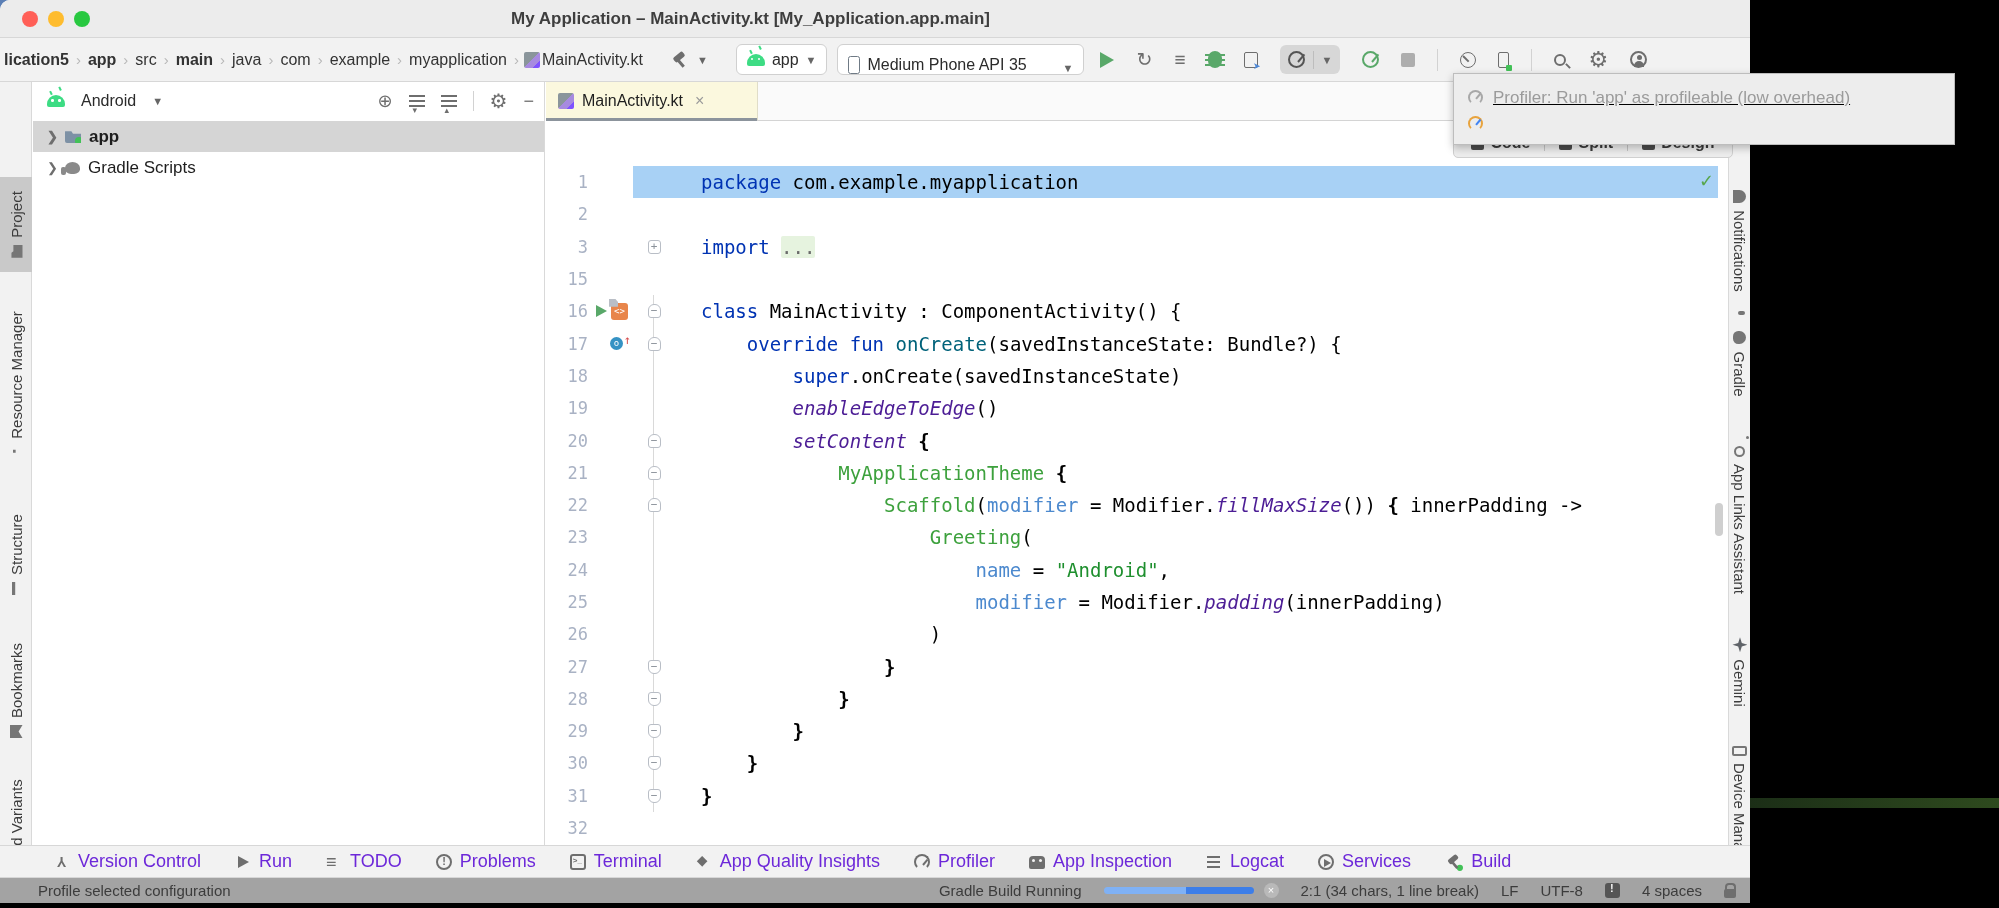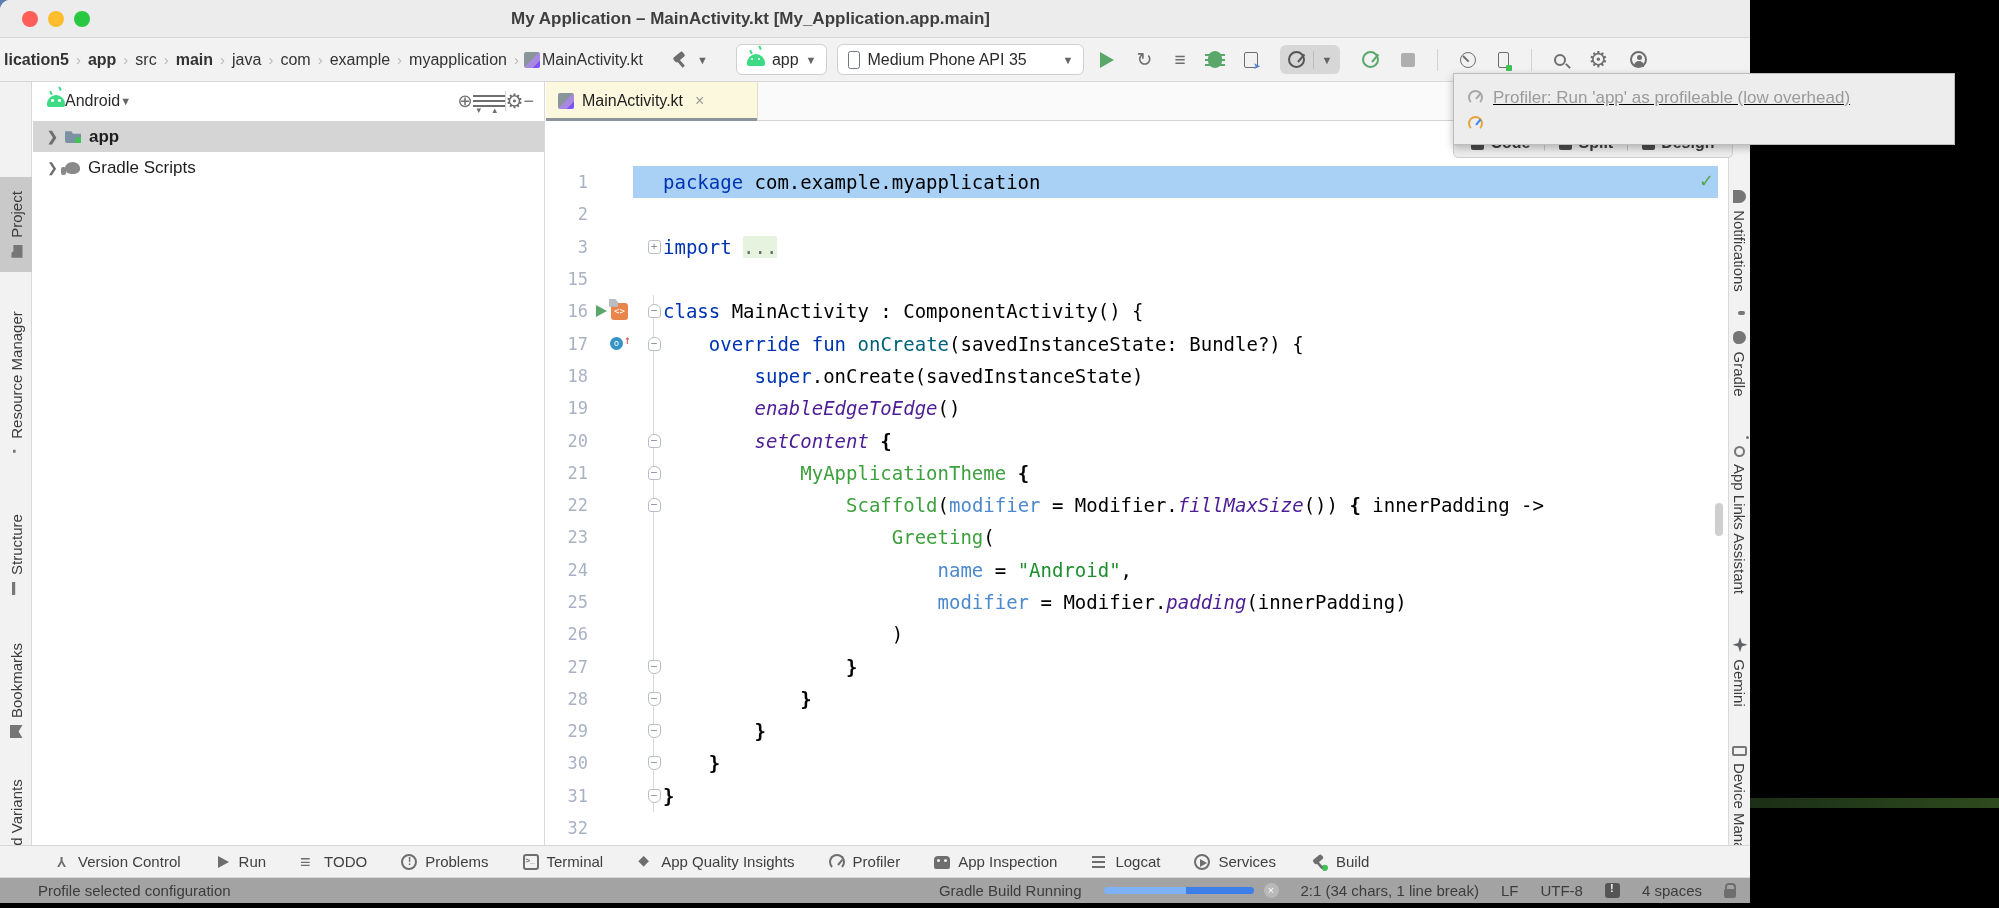--- a/index.html
+++ b/index.html
@@ -88,21 +88,21 @@
   .sicon.elephant { border-radius:50% 50% 40% 40%; }
   .sicon.elephant::after { content:""; position:absolute; left:-3px; top:6px; width:4px; height:7px; background:#767676; border-radius:2px; }
   .sicon.applinks { background:none; border:2px solid #767676; border-radius:50%; width:11px; height:11px; }
   .sicon.applinks::after{ content:""; position:absolute; left:2px; top:2px; width:3px; height:3px; background:#767676; border-radius:50%; }
   .sicon.gemini { clip-path:polygon(50% 0,62% 38%,100% 50%,62% 62%,50% 100%,38% 62%,0 50%,38% 38%); background:#5f6368; width:15px; height:15px; }
   .sicon.devman { background:none; border:2px solid #767676; border-radius:2px; width:10px; height:15px; }
   .sicon.bell { border-radius:50% 50% 0 0; }
 
   
   .project-panel { position:absolute; left:33px; top:0; width:512px; height:100%; background:#fff; border-right:1px solid #d9d9d9; }
-  .pp-header { height:39px; display:flex; align-items:center; padding:0 10px 1px 14px; gap:0; font-size:16px; color:#2b2b2b; }
+  .pp-header { height:39px; display:flex; align-items:center; padding:0 10px 1px 14px; gap:16px; font-size:16px; color:#2b2b2b; }
   .pp-spacer { flex:1; }
   .pp-hicon { color:#6e6e6e; font-size:18px; }
   .ic-expandall, .ic-collapseall { width:16px; height:12px; background:repeating-linear-gradient(#6e6e6e 0 2px, transparent 2px 5px); }
   .ic-expandall::after { content:"▾"; position:absolute; left:4px; top:10px; font-size:9px; color:#6e6e6e; }
   .ic-collapseall::after { content:"▴"; position:absolute; left:4px; top:10px; font-size:9px; color:#6e6e6e; }
   .pp-sep { width:1px; height:20px; background:#d2d2d2; }
   .tree-row { height:31px; display:flex; align-items:center; gap:8px; padding-left:14px; font-size:17px; color:#1e1e1e; }
   .tree-row.sel { background:#d5d5d5; }
   .tree-row .chev { color:#6e6e6e; font-size:13px; width:10px; }
   .tree-row.bold { font-weight:bold; }
@@ -120,37 +120,37 @@
   .tab-close { color:#9a9a9a; font-size:16px; margin-left:4px; }
   .code-area { position:absolute; left:0; top:39px; right:0; bottom:0; overflow:hidden; padding-top:45px; }
   .crow { position:relative; height:32.3px; display:flex; align-items:center; font-family:"DejaVu Sans Mono", monospace; font-size:19px; }
   .lnum { width:42px; text-align:right; color:#a9b2c4; font-size:17px; flex:none; font-family:"DejaVu Sans Mono", monospace; }
   .gic { width:57px; flex:none; display:flex; align-items:center; gap:4px; padding-left:8px; height:100%; }
   .fcell { width:18px; flex:none; height:100%; display:flex; align-items:center; justify-content:center; position:relative; }
   .fcell.g::before { content:""; position:absolute; left:8px; top:0; width:1px; height:100%; background:#d9d9d9; }
   .fm { position:relative; width:13px; height:14px; background:#fff; border:1px solid #b9bec6; border-radius:3px;
     color:#8a9199; font-size:11px; line-height:12px; text-align:center; z-index:1; }
   .fm.up { border-radius:3px 3px 6px 6px; } .fm.down { border-radius:6px 6px 3px 3px; }
-  .ctext { white-space:pre; color:#000; position:relative; z-index:1; }
+  .ctext { white-space:pre; color:#000; position:relative; z-index:1;margin-left:38px; }
   .crow .selband { position:absolute; left:87px; right:10px; top:0; height:100%; background:#a8d1f5; }
   .tk-kw{ color:#0033b3; } .tk-fn{ color:#00627a; } .tk-fni{ color:#4c1d95; font-style:italic; }
   .tk-comp{ color:#3da13d; } .tk-str{ color:#1e8f2e; } .tk-narg{ color:#4c89ce; }
   .tk-brace{ font-weight:bold; }
   .tk-fold{ background:#e6f3df; color:#6a6a6a; border-radius:2px; }
   .ic-runline { width:0; height:0; border-left:11px solid #59a869; border-top:6.5px solid transparent; border-bottom:6.5px solid transparent; }
   .ic-class { width:17px; height:17px; background:#e8854a; border-radius:3px; color:#fff; font-size:9px; line-height:17px; text-align:center; font-family:"DejaVu Sans Mono",monospace; }
   .ic-class::before { content:""; position:absolute; left:-2px; top:-4px; width:9px; height:8px; background:#b9bec6; clip-path:polygon(0 0,70% 0,100% 40%,100% 100%,0 100%); }
   .ic-override { width:13px; height:13px; background:#3592c4; border-radius:50%; color:#fff; font-size:9px; line-height:13px; text-align:center; margin-left:14px; }
   .ic-override::after { content:"↑"; position:absolute; right:-8px; top:-3px; color:#d64f4f; font-size:12px; }
   .green-check { position:absolute; top:88px; right:14px; color:#57a64a; font-size:18px; z-index:2; }
   .scroll-thumb { position:absolute; right:5px; top:421px; width:8px; height:33px; background:#cfcfcf; border-radius:4px; z-index:2; }
 
   
   .bottombar { position:absolute; left:0; bottom:26px; width:100%; height:32px; background:#f2f2f2; border-top:1px solid #d7d7d7;
-    display:flex; align-items:center; gap:34px; padding-left:54px; font-size:15px; color:#404040; }
+    display:flex; align-items:center; gap:34px; padding-left:54px; font-size:18px; color:#6d28d9; }
   .bb-item { display:flex; align-items:center; gap:8px; white-space:nowrap; }
   .bicon { width:16px; height:16px; position:relative; flex:none; color:#6e6e6e; }
   .bicon.branch::before { content:"Y"; position:absolute; left:3px; top:0px; font-size:14px; font-weight:bold; color:#6e6e6e; transform:rotate(180deg); }
   .bicon.play::before { content:""; position:absolute; left:3px; top:2px; border-left:11px solid #6e6e6e; border-top:6px solid transparent; border-bottom:6px solid transparent; }
   .bicon.list::before { content:"≡"; font-size:18px; color:#6e6e6e; position:absolute; top:-2px; }
   .bicon.problem { border:2px solid #6e6e6e; border-radius:50%; }
   .bicon.problem::before { content:"!"; position:absolute; left:4.5px; top:-1px; font-size:11px; font-weight:bold; color:#6e6e6e; }
   .bicon.terminal { border:2px solid #6e6e6e; border-radius:3px; }
   .bicon.terminal::before { content:">_"; position:absolute; left:1px; top:0px; font-size:8px; font-weight:bold; color:#6e6e6e; }
   .bicon.gem::before { content:"◆"; position:absolute; top:-2px; left:1px; font-size:14px; color:#6e6e6e; }
@@ -233,21 +233,21 @@
         </div>
       <div class="tbicons" style="margin-left:26px; gap:8px;">
         <span class="ic ic-hammer"></span>
         <span class="caret">▼</span>
       </div>
       <div class="pill" style="margin-left:28px;">
         <span class="ic ic-android"></span>
         <span>app</span>
         <span class="caret">▼</span>
       </div>
-      <div class="pill" style="margin-left:10px; width:247px;">
+      <div class="pill" style="margin-left:10px; width:247px;align-items:flex-end;">
         <span class="ic ic-phone"></span>
         <span>Medium Phone API 35</span>
         <span class="caret" style="margin-left:auto;">▼</span>
       </div>
       <div class="tbicons" style="margin-left:16px; gap:22px;">
         <span class="ic ic-play"></span>
         <span class="glyph">↻</span>
         <span class="glyph">≡</span>
         <span class="ic ic-bug"></span>
         <span class="ic ic-apply"></span>

